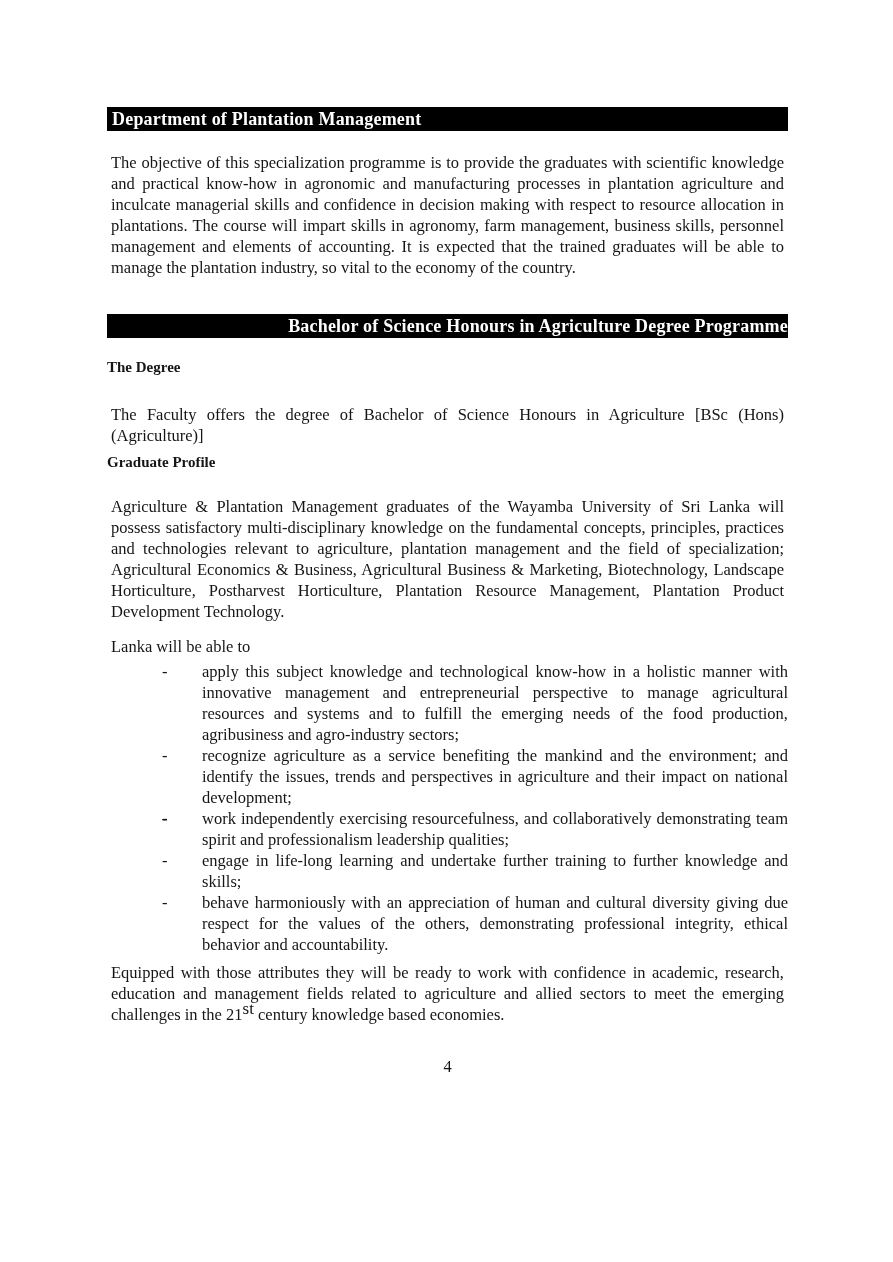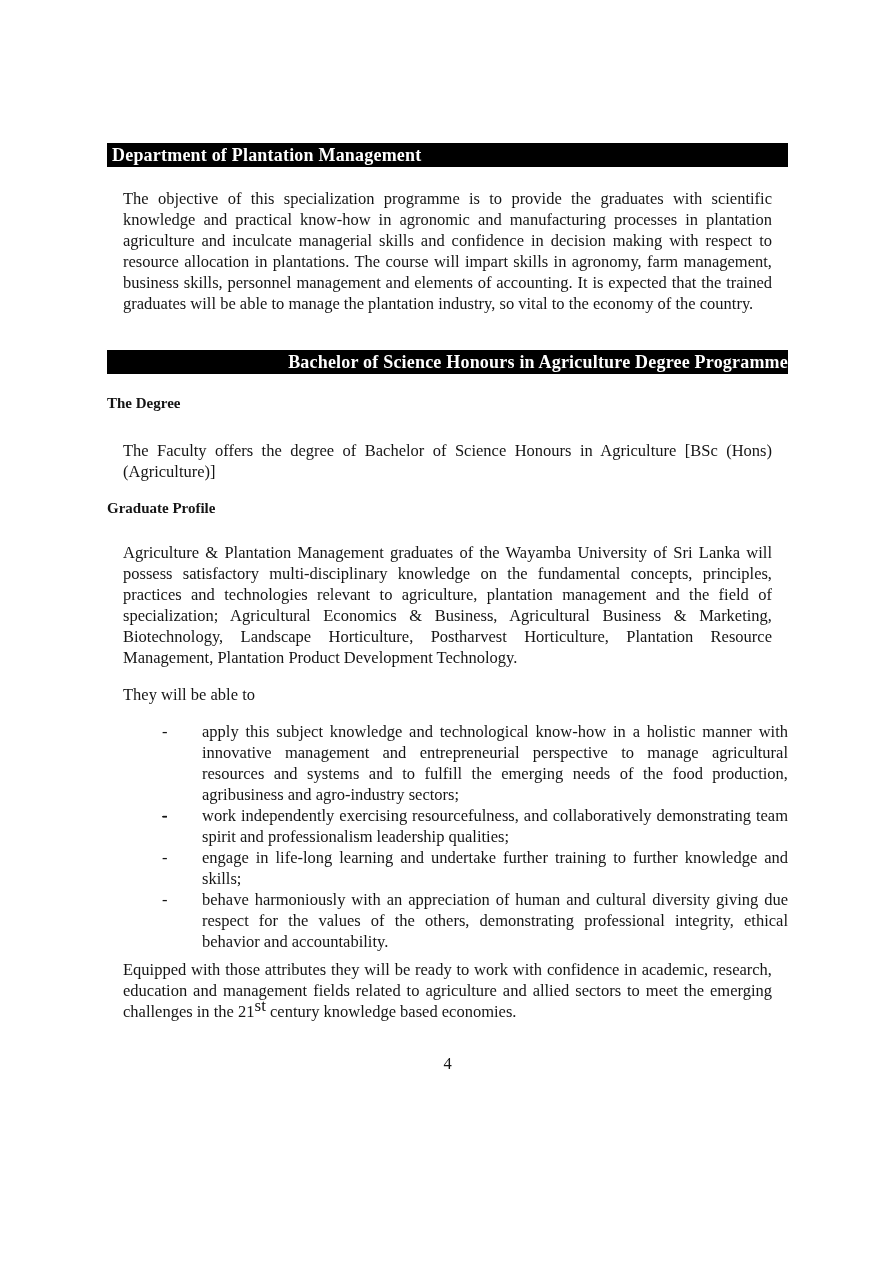--- a/index.html
+++ b/index.html
@@ -25,24 +25,24 @@
     background: #000000;
     color: #ffffff;
     font-weight: bold;
     font-size: 18px;
     line-height: 24px;
     height: 24px;
     padding-left: 5px;
     letter-spacing: 0.2px;
     font-family: "Liberation Serif", serif;
   }
-  .bar-1 { margin-bottom: 21px; margin-top: 36px; }
+  .bar-1 { margin-bottom: 21px; }
   .bar-2 { margin-top: 36px; text-align: right; }
   p, .para {
-    margin: 16px;
+    margin: 4px;
     font-size: 16.5px;
     line-height: 21px;
     text-align: justify;
   }
   .sub-heading {
     font-weight: bold;
     font-size: 15px;
     line-height: 21px;
     margin: 0;
   }
@@ -90,27 +90,27 @@
   <div class="section-bar bar-2">Bachelor of Science Honours in Agriculture Degree Programme</div>
 
   <h3 class="sub-heading h-degree">The Degree</h3>
 
   <p class="para p-faculty"><span>The Faculty offers the degree of </span><span class="bold-inline">Bachelor of Science Honours in Agriculture</span><span> [BSc (Hons) (Agriculture)]</span></p>
 
   <h3 class="sub-heading h-profile">Graduate Profile</h3>
 
   <p class="para p-profile">Agriculture &amp; Plantation Management graduates of the Wayamba University of Sri Lanka will possess satisfactory multi-disciplinary knowledge on the fundamental concepts, principles, practices and technologies relevant to agriculture, plantation management and the field of specialization; Agricultural Economics &amp; Business, Agricultural Business &amp; Marketing, Biotechnology, Landscape Horticulture, Postharvest Horticulture, Plantation Resource Management, Plantation Product Development Technology.</p>
 
-  <p class="para p-listintro">They will be able to</p>
+  <p class="para p-listintro">Lanka will be able to</p>
 
   <div class="bullet-list">
 
     <div class="bullet-item"><span class="bullet-dash">-</span><span>apply this subject knowledge and technological know-how in a holistic manner with innovative management and entrepreneurial perspective to manage agricultural resources and systems and to fulfill the emerging needs of the food production, agribusiness and agro-industry sectors;</span></div>
 
-    <div class="bullet-item"><span class="bullet-dash">-</span></div>
+    <div class="bullet-item"><span class="bullet-dash">-</span><span>recognize agriculture as a service benefiting the mankind and the environment; and identify the issues, trends and perspectives in agriculture and their impact on national development;</span></div>
 
     <div class="bullet-item"><span class="bullet-dash">-</span></div>
 
     <div class="bullet-item"><span class="bullet-dash">-</span></div>
 
     <div class="bullet-item"><span class="bullet-dash">-</span><span>work independently exercising resourcefulness, and collaboratively demonstrating team spirit and professionalism leadership qualities;</span></div>
 
     <div class="bullet-item"><span class="bullet-dash">-</span><span>engage in life-long learning and undertake further training to further knowledge and skills;</span></div>
 
     <div class="bullet-item"><span class="bullet-dash">-</span><span>behave harmoniously with an appreciation of human and cultural diversity giving due respect for the values of the others, demonstrating professional integrity, ethical behavior and accountability.</span></div>

